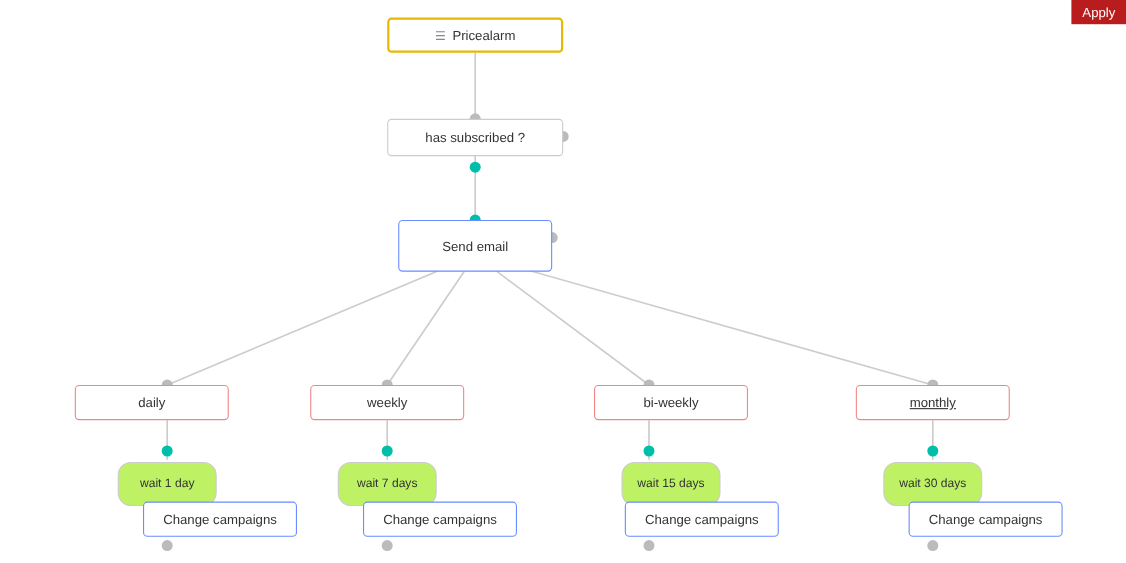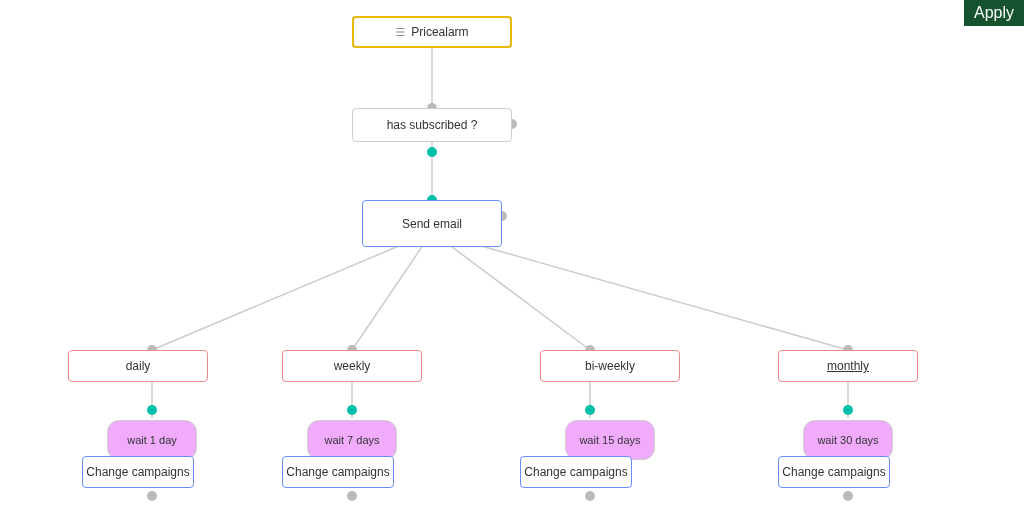--- a/index.html
+++ b/index.html
@@ -10,25 +10,25 @@
       width: 1024px;
       height: 512px;
       overflow: hidden;
       position: relative;
     }
 
     #apply-btn {
       position: absolute;
       top: 0;
       right: 0;
-      background: #14532d;
+      background: #b91c1c;
       color: #fff;
       border: none;
       padding: 4px 10px;
-      font-size: 16px;
+      font-size: 12px;
       cursor: pointer;
       z-index: 100;
     }
 
     #canvas {
       position: absolute;
       top: 0; left: 0;
       width: 1024px;
       height: 512px;
     }
@@ -74,27 +74,28 @@
       width: 140px;
       height: 32px;
     }
 
     .node-wait {
       border: 1px solid #ccc;
       border-radius: 12px;
       width: 90px;
       height: 40px;
       font-size: 11px;
-      background: #f0abfc;
+      background: #bef264;
     }
 
     .node-change {
       border: 1.5px solid #6b8cff;
-      width: 112px;
+      width: 140px;
       height: 32px;
+      margin-left: 48px;
     }
 
     .icon-list {
       margin-right: 6px;
       font-size: 11px;
       color: #888;
     }
   </style>
 </head>
 <body>

